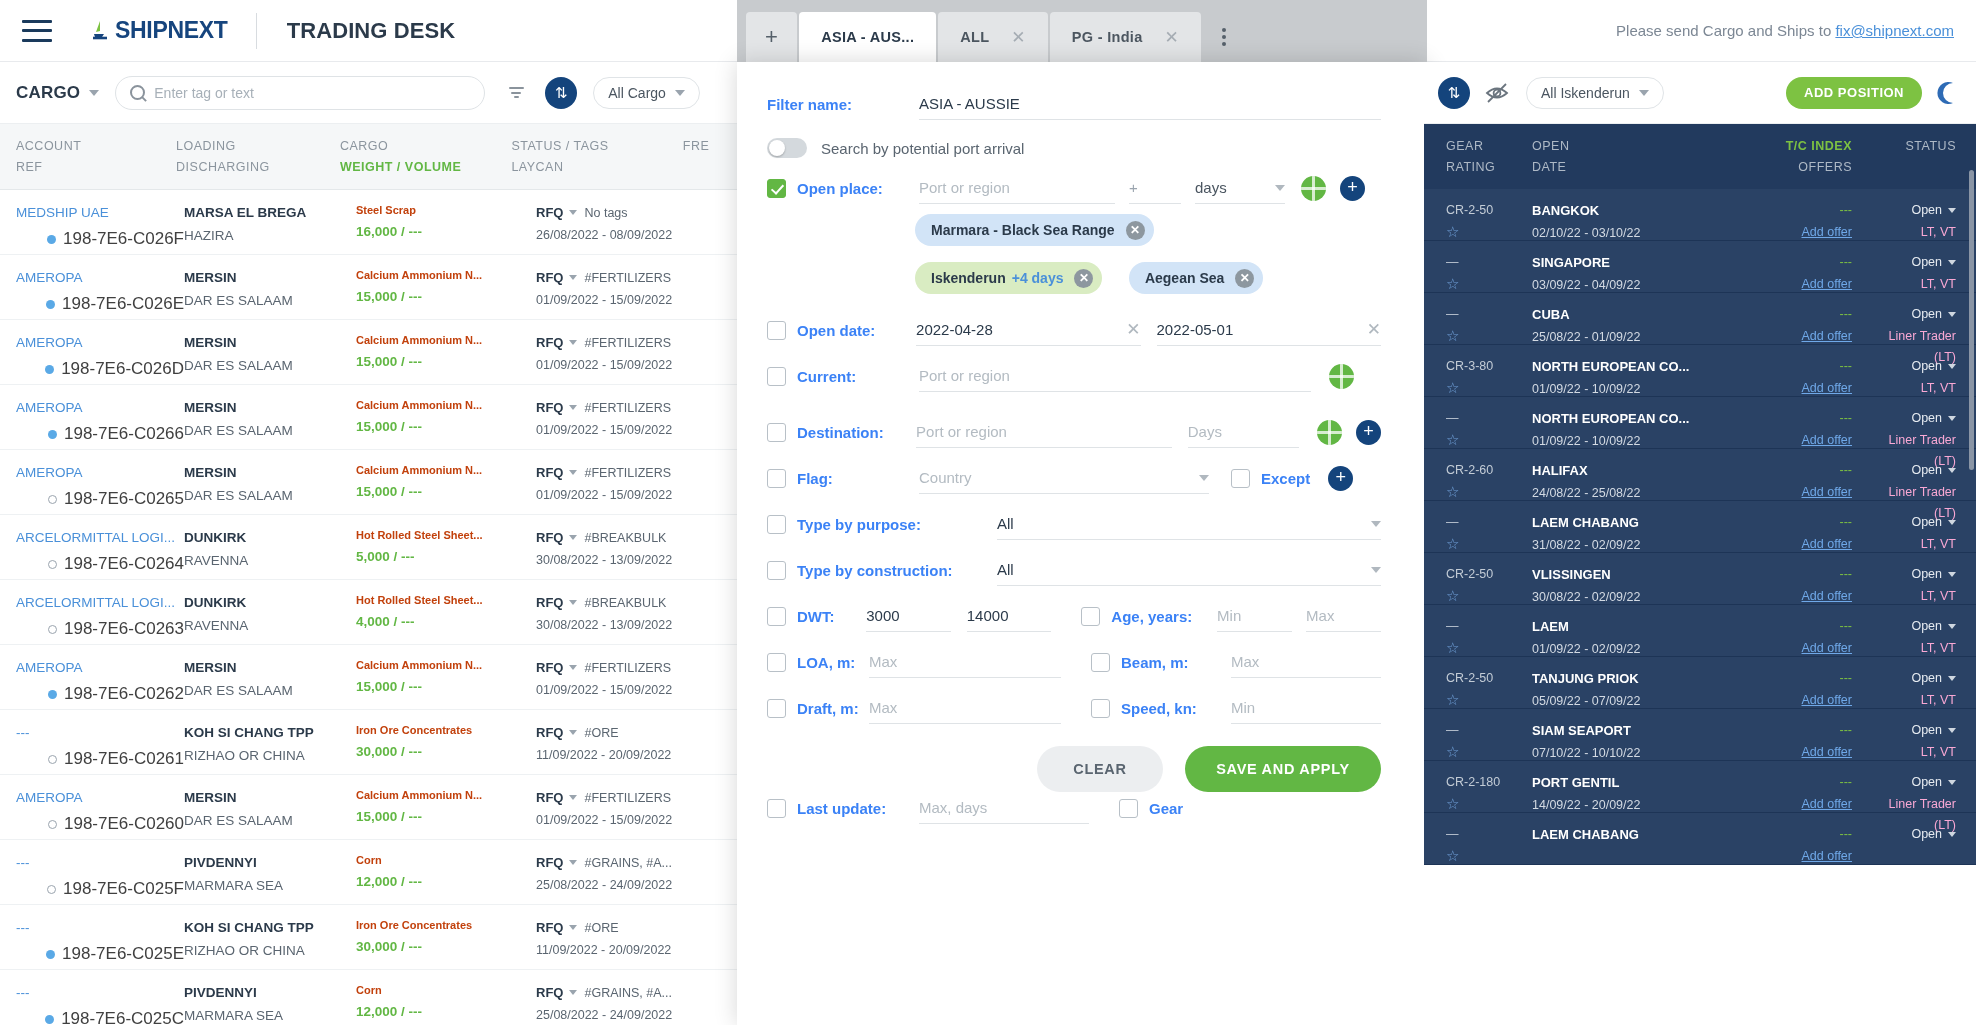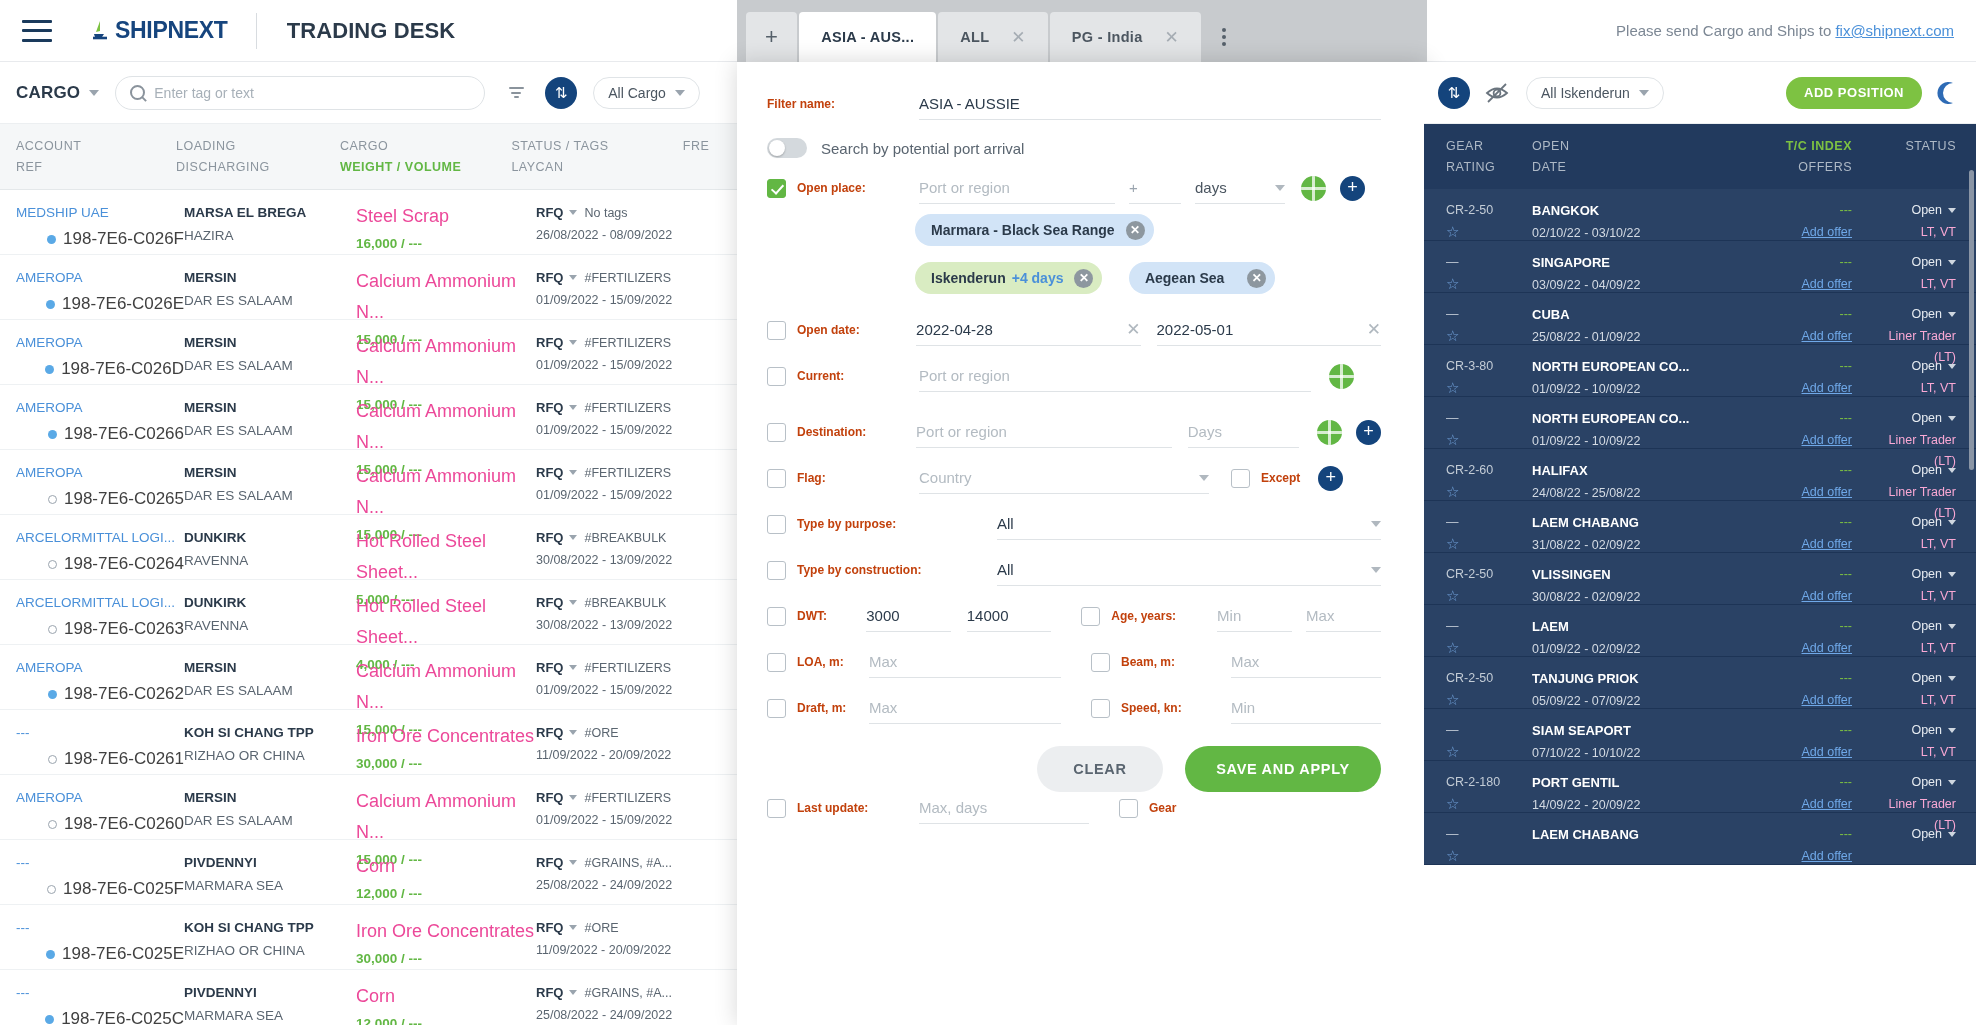--- a/index.html
+++ b/index.html
@@ -64,21 +64,21 @@
   .c-cargo { width: 180px; } .c-status { width: 180px; } .c-fre { width: 60px; }
   .row { display: flex; padding: 11px 0 11px 16px; border-bottom: 1px solid #eef1f3; height: 65px; }
   .cell { font-size: 13.5px; line-height: 1.72; }
   .acct { color: #4a90d9; font-size: 13.5px; font-weight: 500; }
   .ref { color: #404040; font-size: 17px; display: flex; align-items: center; justify-content: flex-end; }
   .dot { width: 9px; height: 9px; border-radius: 50%; margin-right: 7px; flex: 0 0 auto; }
   .dot.filled { background: #5aa9e6; }
   .dot.hollow { border: 1.5px solid #9aa4ae; }
   .port-a { font-size: 13.5px; font-weight: bold; color: #2b3a4a; }
   .port-b { font-size: 13.5px; color: #5a6570; }
-  .cgo-name { font-size: 18px; color: #ec4899; }
+  .cgo-name { font-size: 11px; color: #c2410c; font-weight: bold; }
   .cgo-wt { font-size: 13.5px; font-weight: bold; color: #62b744; }
   .rfq { font-size: 13px; font-weight: bold; color: #2b3a4a; }
   .rfq-caret { display: inline-block; width: 0; height: 0; border-left: 4px solid transparent;
     border-right: 4px solid transparent; border-top: 5px solid #9aa4ae; margin: 0 7px 2px 6px;
     vertical-align: middle; }
   .tag { font-size: 12.5px; color: #5a6570; }
   .laycan { font-size: 12.5px; color: #5a6570; }
 
   
   .modal-tabs { position: absolute; top: 0; left: 737px; width: 690px; height: 62px;
@@ -89,21 +89,21 @@
   .tab.add { padding: 0 19px; font-size: 22px; font-weight: normal; color: #55606a; background: #e3e5e7; }
   .tab.active { background: #ffffff; color: #2b3a4a; }
   .tab .x { margin-left: 22px; color: #a6adb4; font-size: 17px; font-weight: normal; }
   .tab-kebab { width: 42px; height: 50px; display: flex; flex-direction: column;
     align-items: center; justify-content: center; gap: 3px; }
   .tab-kebab i { width: 4px; height: 4px; border-radius: 50%; background: #55606a; display: block; }
 
   .modal { position: absolute; top: 62px; left: 737px; width: 690px; height: 963px;
     background: #fff; box-shadow: 0 0 22px rgba(0,0,0,0.16); padding: 26px 46px 0 30px; }
   .frow { display: flex; align-items: center; margin-bottom: 0; }
-  .flabel { font-size: 12px; font-weight: bold; color: #c2410c; }
+  .flabel { font-size: 15px; font-weight: bold; color: #3b82f6; }
   .uline { border-bottom: 1px solid #dfe3e6; height: 32px; display: flex;
     align-items: center; font-size: 15px; color: #2b3a4a; }
   .ph { color: #b3bbc2; }
   .cb { width: 19px; height: 19px; border: 1.6px solid #b8c0c7; border-radius: 3px;
     margin-right: 11px; flex: 0 0 auto; background: #fff; }
   .cb.checked { background: #62b744; border-color: #62b744; position: relative; }
   .cb.checked::after { content: ""; position: absolute; left: 6px; top: 2px; width: 5px;
     height: 10px; border: solid #fff; border-width: 0 2.5px 2.5px 0; transform: rotate(42deg); }
   .toggle { width: 40px; height: 20px; border-radius: 10px; background: #d4d9dd;
     position: relative; margin-right: 14px; flex: 0 0 auto; }
@@ -532,21 +532,21 @@
       <div class="chip blue">
         <span>Marmara - Black Sea Range</span>
         <span class="cx">✕</span>
       </div>
       <div style="height:4px;"></div>
       <div class="chip green">
         <span>Iskenderun</span>
         <span class="days">+4 days</span>
         <span class="cx">✕</span>
       </div>
-      <div class="chip blue" style="margin-left:10px;gap:12px;">
+      <div class="chip blue" style="margin-left:10px;">
         <span>Aegean Sea</span>
         <span class="cx">✕</span>
       </div>
     </div>
 
     <div class="frow" style="margin-bottom:14px;">
       <div class="cb"></div>
       <div class="flabel" style="width:122px;">Open date:</div>
       <div class="uline" style="width:230px;justify-content:space-between;">
         <span>2022-04-28</span>

